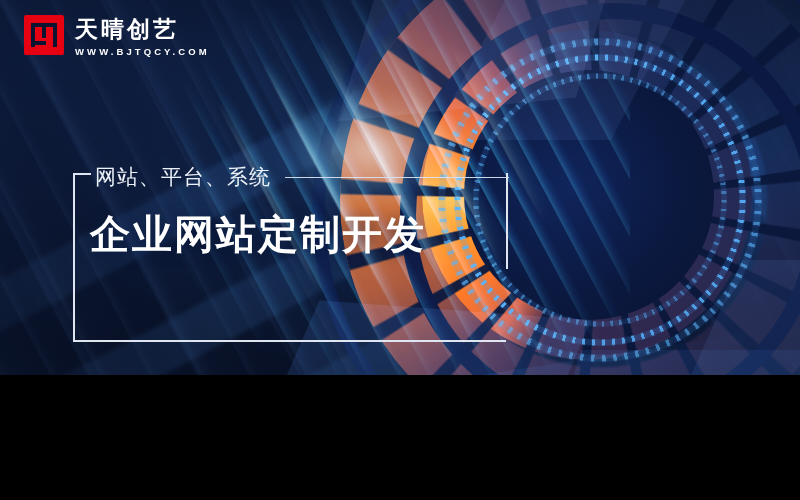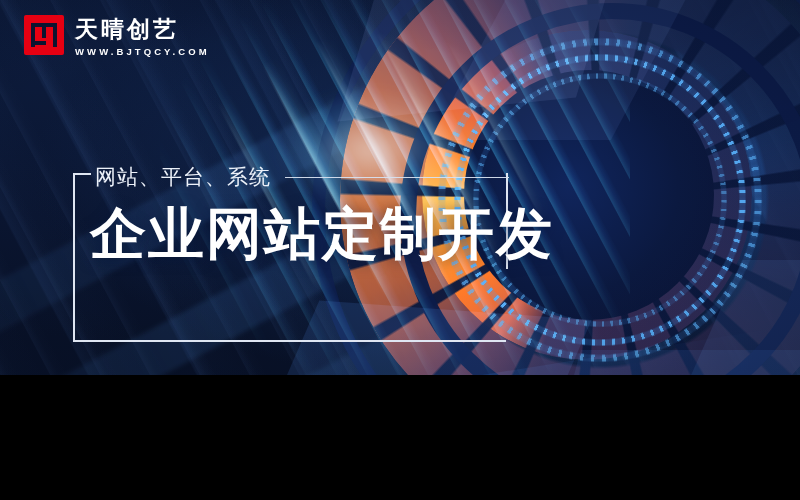--- a/index.html
+++ b/index.html
@@ -195,21 +195,21 @@
 
   .eyebrow-row{position:absolute;left:95px;top:163px;display:flex;align-items:center;gap:14px;width:420px;}
   .eyebrow{
     color:#ecf1f9;font-size:21px;letter-spacing:1px;white-space:nowrap;
     font-family:"Liberation Sans","DejaVu Sans",sans-serif;
   }
   .eyebrow-rule{height:1px;background:#d7e0ef;flex:1;opacity:.95;margin-right:6px;}
 
   .headline{
     position:absolute;left:90px;top:203px;
-    color:#ffffff;font-size:56px;font-weight:700;letter-spacing:2px;white-space:nowrap;
+    color:#ffffff;font-size:40px;font-weight:700;letter-spacing:2px;white-space:nowrap;
     line-height:62px;
     font-family:"Liberation Sans","DejaVu Sans",sans-serif;
     text-shadow:0 2px 14px rgba(0,20,60,.55);
   }
 
   .subline{
     position:absolute;left:93px;top:288px;
     color:#f2f5fb;font-size:25px;letter-spacing:1.5px;white-space:nowrap;line-height:32px;
     font-family:"Liberation Sans","DejaVu Sans",sans-serif;
   }

